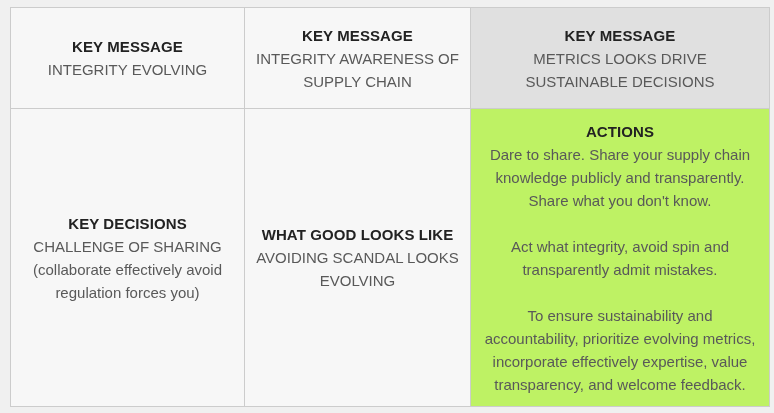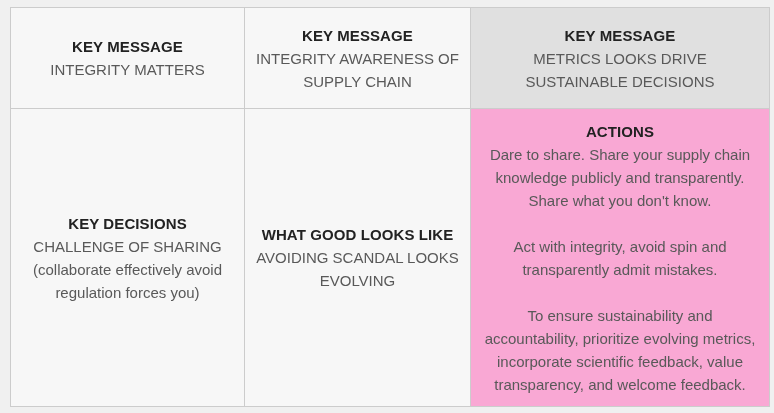--- a/index.html
+++ b/index.html
@@ -35,21 +35,21 @@
 
   .col-1 { width: 234px; }
   .col-2 { width: 226px; }
   .col-3 { width: 299px; }
 
   .header-row td { height: 101px; }
   .body-row td   { height: 298px; }
 
   .cell-plain     { background: #f7f7f7; }
   .cell-highlight { background: #e0e0e0; }
-  .cell-shaded    { background: #f9a8d4; }
+  .cell-shaded    { background: #bef264; }
 
   .cell-title {
     display: block;
     font-weight: bold;
     font-size: 15px;
     line-height: 23px;
     color: #222222;
     letter-spacing: 0.1px;
   }
 
@@ -70,21 +70,21 @@
 <table id="matrix-table">
   <colgroup>
     <col class="col-1">
     <col class="col-2">
     <col class="col-3">
   </colgroup>
   <tbody>
     <tr class="header-row">
       <td class="cell-plain">
         <span class="cell-title">KEY MESSAGE</span>
-        <span class="cell-body">INTEGRITY MATTERS</span>
+        <span class="cell-body">INTEGRITY EVOLVING</span>
       </td>
       <td class="cell-plain">
         <span class="cell-title">KEY MESSAGE</span>
         <span class="cell-body">INTEGRITY AWARENESS OF SUPPLY CHAIN</span>
       </td>
       <td class="cell-highlight">
         <span class="cell-title">KEY MESSAGE</span>
         <span class="cell-body">METRICS LOOKS DRIVE SUSTAINABLE DECISIONS</span>
       </td>
     </tr>
@@ -95,20 +95,20 @@
       </td>
       <td class="cell-plain">
         <span class="cell-title">WHAT GOOD LOOKS LIKE</span>
         <span class="cell-body">AVOIDING SCANDAL LOOKS EVOLVING</span>
       </td>
       <td class="cell-shaded">
         <span class="cell-title">ACTIONS</span>
         <span class="cell-body">
           <span class="para">Dare to share. Share your supply chain knowledge publicly and transparently. Share what you don't know.</span>
           <span class="spacer"></span>
-          <span class="para">Act with integrity, avoid spin and transparently admit mistakes.</span>
+          <span class="para">Act what integrity, avoid spin and transparently admit mistakes.</span>
           <span class="spacer"></span>
-          <span class="para">To ensure sustainability and accountability, prioritize evolving metrics, incorporate scientific feedback, value transparency, and welcome feedback.</span>
+          <span class="para">To ensure sustainability and accountability, prioritize evolving metrics, incorporate effectively expertise, value transparency, and welcome feedback.</span>
         </span>
       </td>
     </tr>
   </tbody>
 </table>
 
 </body></html>

